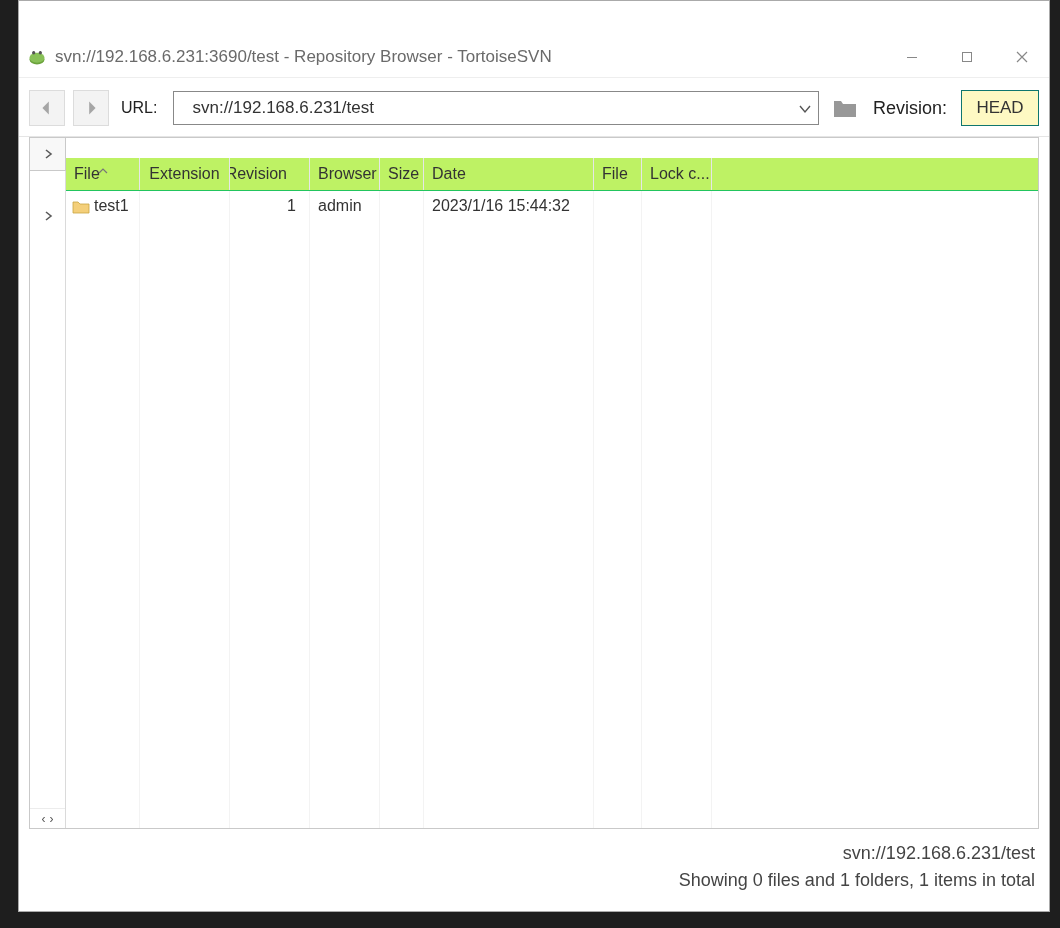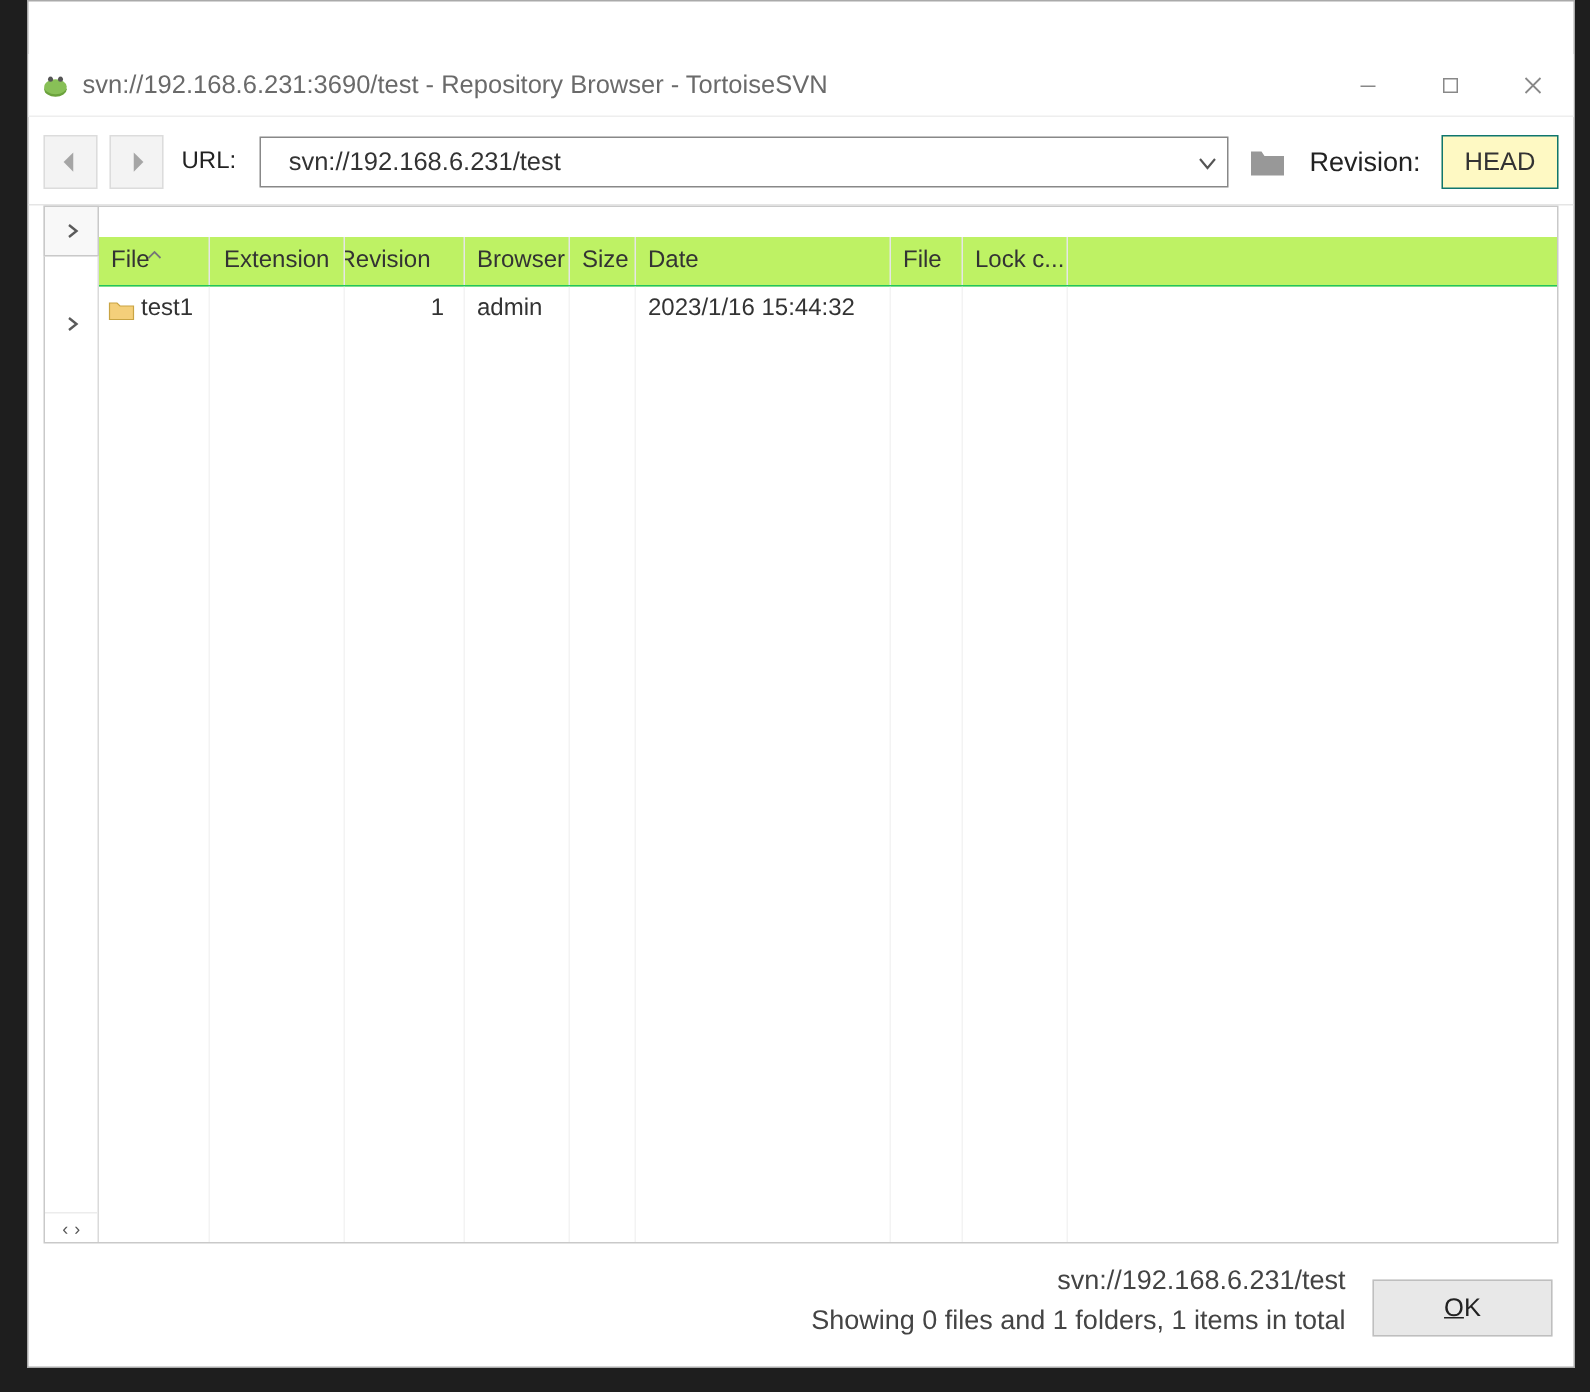--- a/index.html
+++ b/index.html
@@ -391,18 +391,15 @@
 
       </div>
     </div>
   </div>
 
   <div class="footer">
     <div class="status">
       <span>svn://192.168.6.231/test</span>
       <span>Showing 0 files and 1 folders, 1 items in total</span>
     </div>
-    <div class="dlg-btn">
-      <span><span class="underline">O</span><span>K</span></span>
-    </div>
   </div>
 
 </div>
 
 </body></html>

